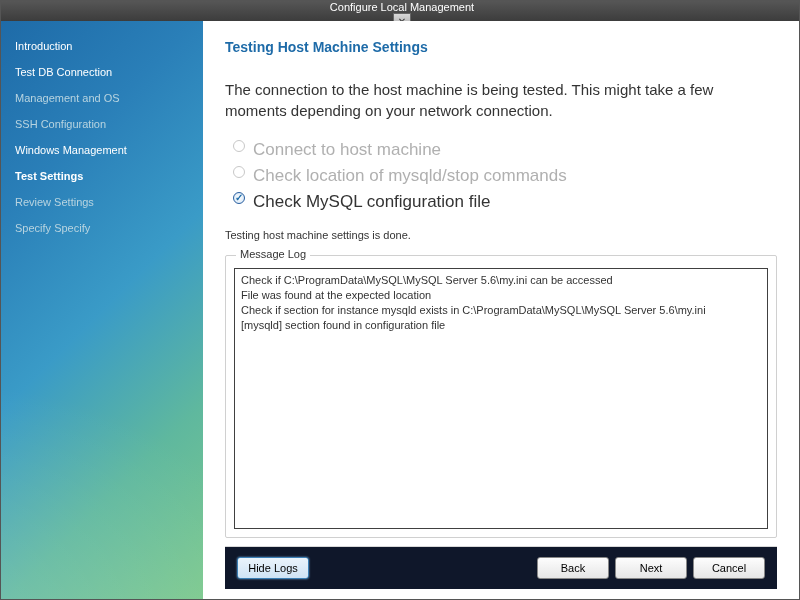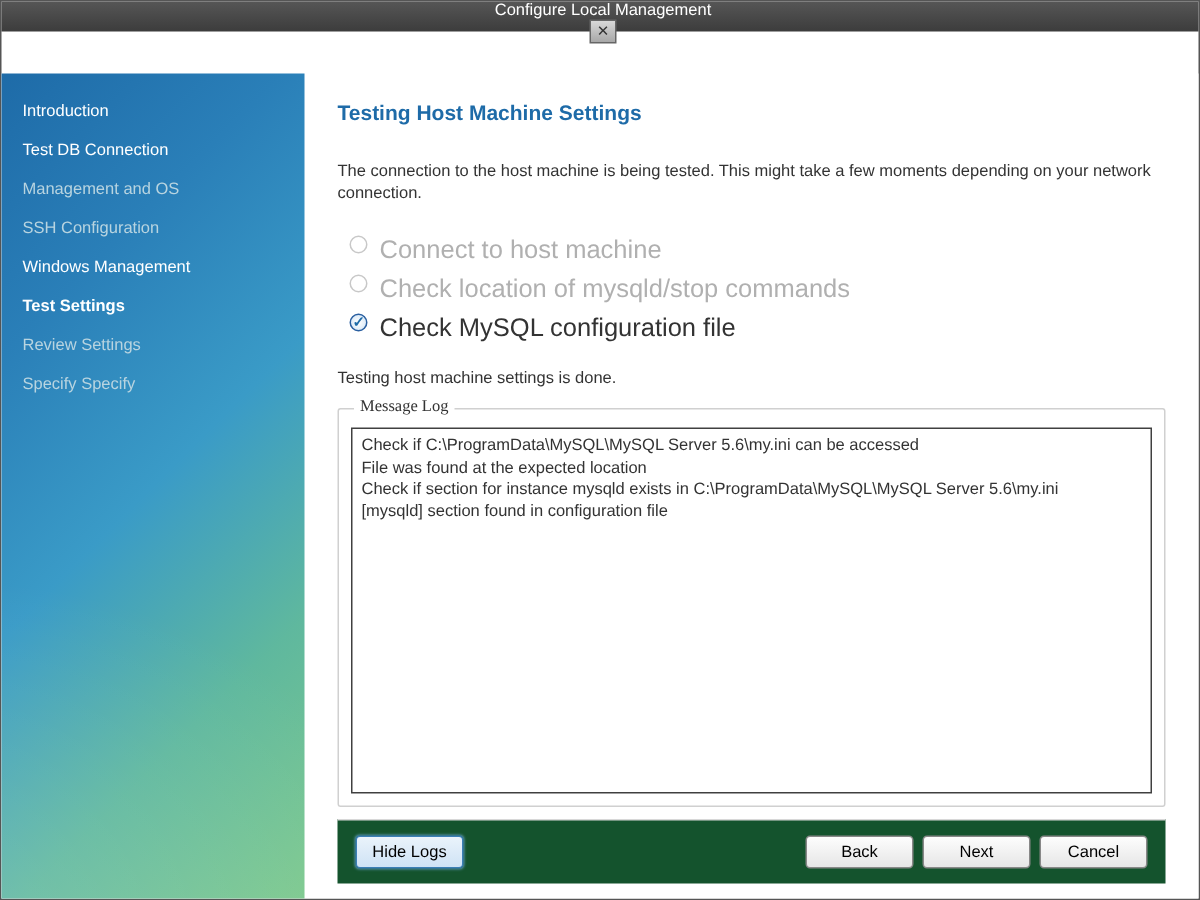--- a/index.html
+++ b/index.html
@@ -42,21 +42,20 @@
       align-items: center;
       justify-content: center;
       font-size: 10px;
       cursor: pointer;
       color: #333;
     }
     .body-area {
       flex: 1;
       display: flex;
       background: #fff;
-      margin-top: 28px;
     }
     .sidebar {
       width: 202px;
       background: linear-gradient(135deg, #1e6ba8 0%, #2a7fb8 25%, #3a9bc7 50%, #5fb89e 75%, #7dc98e 100%);
       position: relative;
       overflow: hidden;
       padding-top: 12px;
     }
     .sidebar::after {
       content: "";
@@ -93,21 +92,21 @@
       flex-direction: column;
       position: relative;
     }
     .page-title {
       color: #1e6ba8;
       font-size: 14px;
       font-weight: bold;
       margin-bottom: 24px;
     }
     .description {
-      font-size: 11px;
+      font-size: 15px;
       color: #333;
       margin-bottom: 16px;
       line-height: 1.4;
     }
     .check-list {
       margin-left: 8px;
       margin-bottom: 14px;
     }
     .check-item {
       display: flex;
@@ -159,41 +158,40 @@
       margin-bottom: 8px;
     }
     .legend {
       position: absolute;
       top: -8px;
       left: 10px;
       background: #fff;
       padding: 0 4px;
       font-size: 11px;
       color: #333;
-      font-family: Liberation Serif, serif;
     }
     .log-box {
       margin: 12px 8px 8px 8px;
       flex: 1;
       background: #fff;
       border: 1px solid #404040;
       overflow-y: scroll;
       padding: 4px 6px;
       font-size: 11px;
       color: #333;
       line-height: 1.35;
     }
     .log-line { white-space: nowrap; }
     .footer {
       border-top: 1px solid #d8d8d8;
       padding: 10px 12px;
       display: flex;
       align-items: center;
       justify-content: space-between;
-      background: #14532d;
+      background: #0f172a;
     }
     .footer-right {
       display: flex;
       gap: 6px;
     }
     .btn {
       min-width: 72px;
       height: 22px;
       background: linear-gradient(to bottom, #fdfdfd, #e6e6e6);
       border: 1px solid #888;

